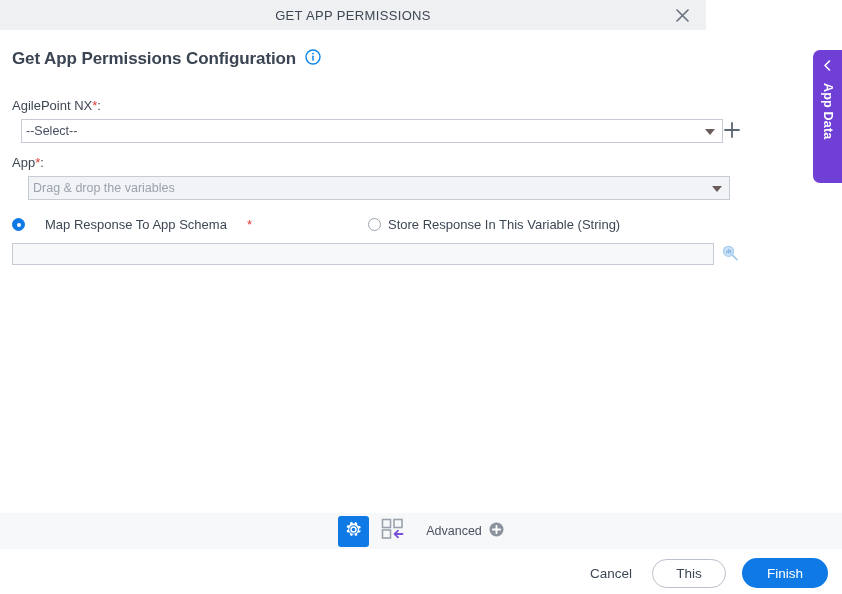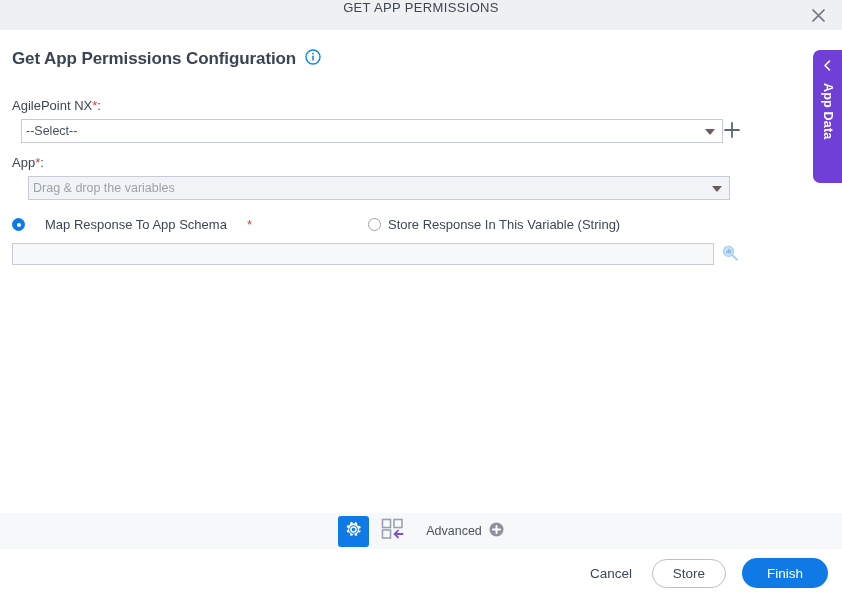--- a/index.html
+++ b/index.html
@@ -15,24 +15,24 @@
     position: relative;
     width: 842px;
     height: 594px;
     background: #ffffff;
   }
 
   
   .titlebar {
     position: absolute;
     left: 0; top: 0;
-    width: 842px; height: 30px;
+    width: 706px; height: 30px;
     background: #eff0f2;
     display: flex;
-    align-items: flex-start;
+    align-items: center;
     justify-content: center;
   }
   .titlebar-text {
     font-size: 13px;
     letter-spacing: .35px;
     color: #3d4754;
     font-weight: 400;
   }
   .titlebar-close {
     position: absolute;
@@ -374,17 +374,17 @@
         <svg width="15" height="15" viewBox="0 0 15 15">
           <circle cx="7.5" cy="7.5" r="7" fill="#8a939d"></circle>
           <path d="M7.5 3.8 L7.5 11.2 M3.8 7.5 L11.2 7.5" stroke="#ffffff" stroke-width="1.8" stroke-linecap="round"></path>
         </svg>
       </span>
     </div>
   </div>
 
   <div class="footer">
     <button class="btn-cancel">Cancel</button>
-    <button class="btn-prev">Store</button>
+    <button class="btn-prev">This</button>
     <button class="btn-finish">Finish</button>
   </div>
 
 </div>
 
 </body></html>

